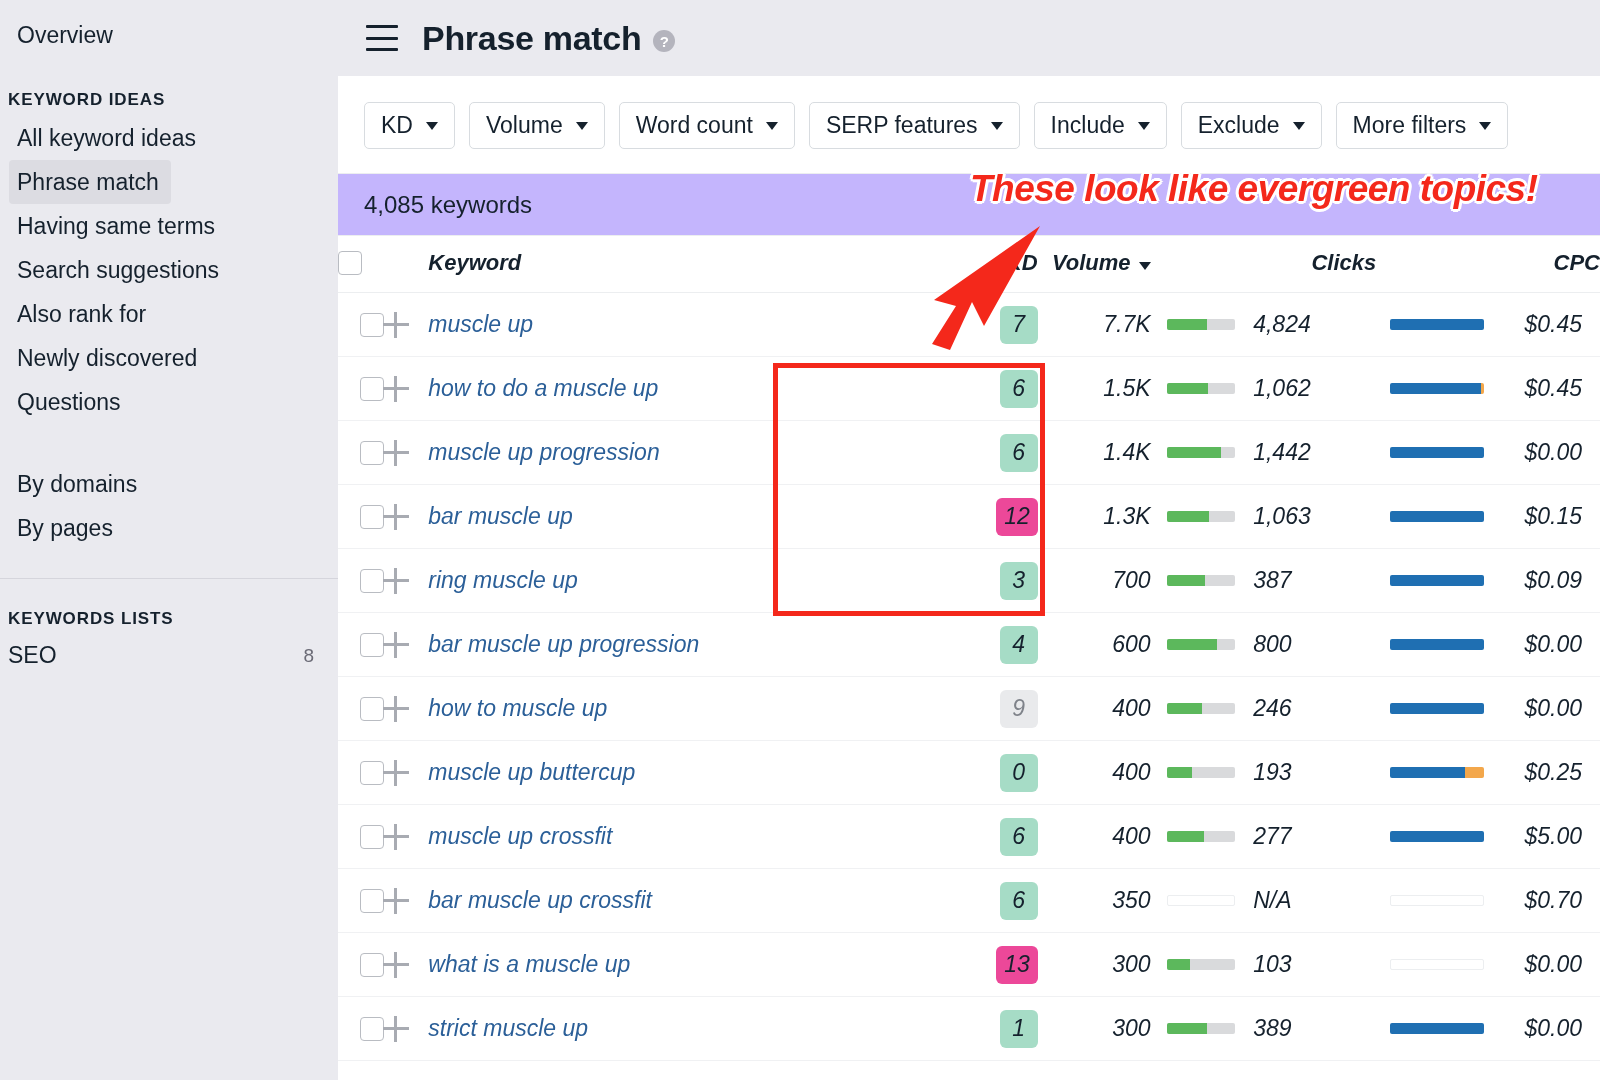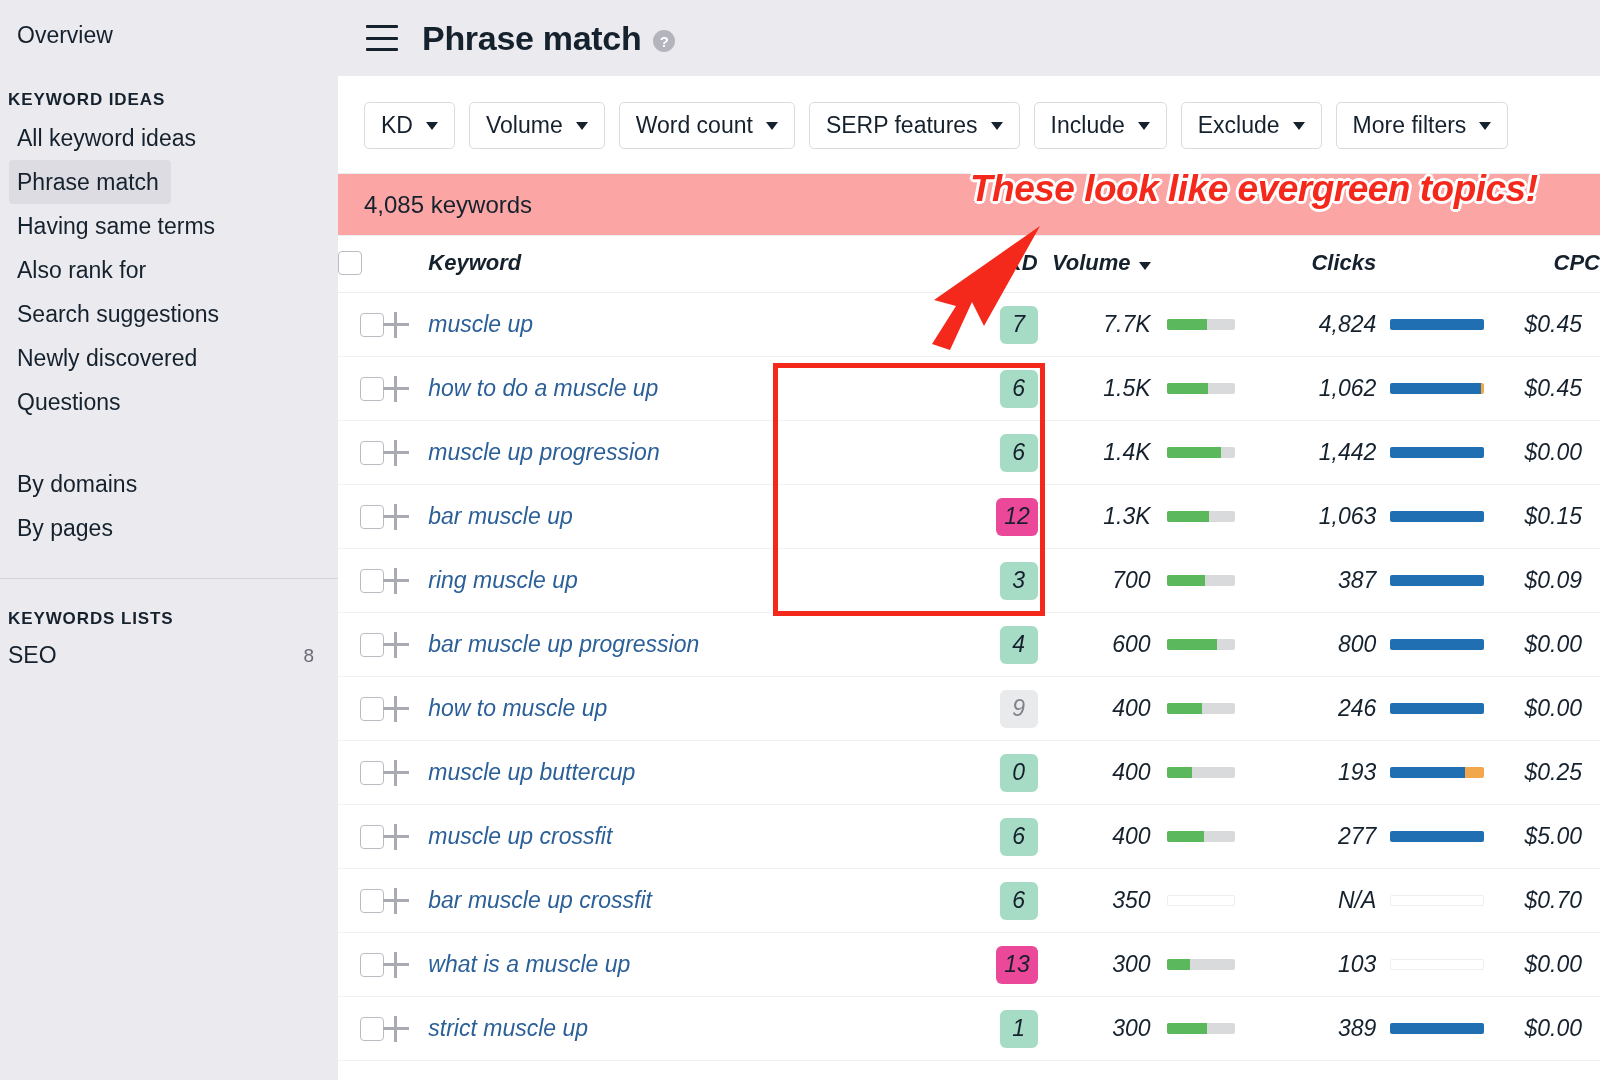--- a/index.html
+++ b/index.html
@@ -155,21 +155,21 @@
   }
 
   .countbar {
     height: 62px;
     display: flex;
     align-items: center;
     padding-left: 26px;
     font-size: 24px;
     color: #15212d;
     border-bottom: 1px solid #eceef0;
-    background: #fca5a5;
+    background: #c4b5fd;
   }
 
   
   table.kwtable { width: 100%; border-collapse: collapse; table-layout: fixed; font-style: italic; }
   .kwtable th {
     font-size: 22px;
     font-weight: bold;
     color: #15212d;
     padding: 14px 0 16px 0;
     border-bottom: 1px solid #eceef0;
@@ -182,21 +182,21 @@
     font-size: 23px;
     color: #15212d;
     vertical-align: middle;
   }
   .c-chk { width: 44px; padding-left: 22px; }
   .c-plus { width: 44px; }
   .c-kw { width: 510px; }
   .c-kd { width: 84px; text-align: right; padding-right: 0px; }
   .c-vol { width: 110px; text-align: right; }
   .c-volbar { width: 100px; padding-left: 16px; }
-  .c-clicks { width: 120px; text-align: right; }
+  .c-clicks { width: 120px; }
   .c-clickbar { width: 110px; padding-left: 14px; }
   .c-cpc { width: 108px; text-align: right; padding-right: 18px; }
 
   .chkbox {
     width: 24px; height: 24px;
     border: 1.6px solid #b9bcc2;
     border-radius: 4px;
     background: #fff;
     display: block;
     cursor: pointer;
@@ -289,22 +289,22 @@
 
   <nav class="sidebar">
     <div class="side-link overview">Overview</div>
 
     <div class="group-gap-1"></div>
 
     <div class="side-head">KEYWORD IDEAS</div>
     <div class="side-link">All keyword ideas</div>
     <div style="padding-left:0;"><span class="side-link active">Phrase match</span></div>
     <div class="side-link">Having same terms</div>
+    <div class="side-link">Search suggestions</div>
     <div class="side-link">Also rank for</div>
-    <div class="side-link">Search suggestions</div>
     <div class="side-link">Newly discovered</div>
     <div class="side-link">Questions</div>
 
     <div class="group-gap-2"></div>
 
     <div class="side-link">By domains</div>
     <div class="side-link">By pages</div>
 
     <div class="sidebar-divider"></div>
 

